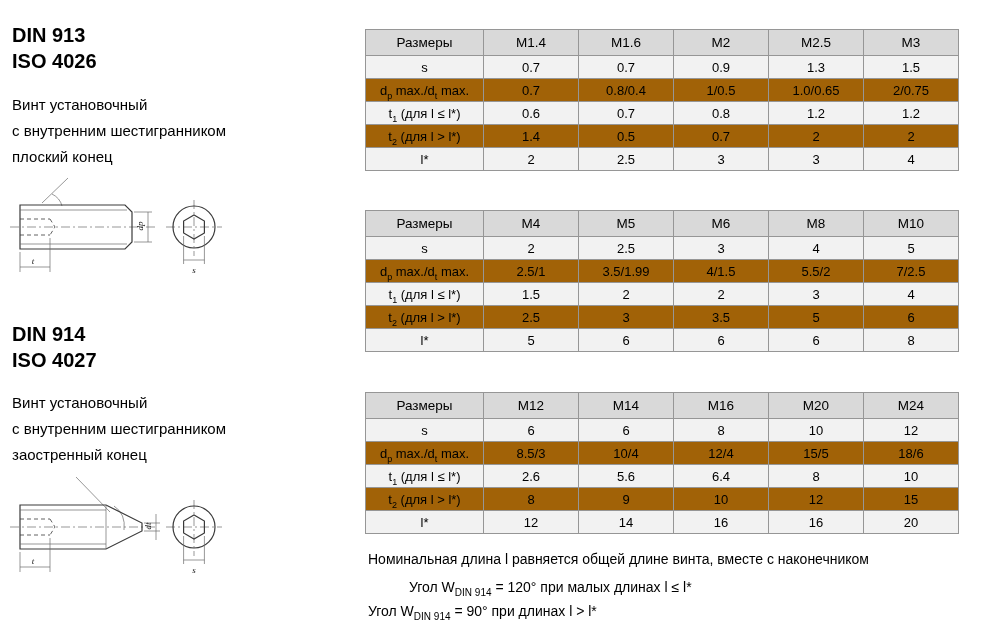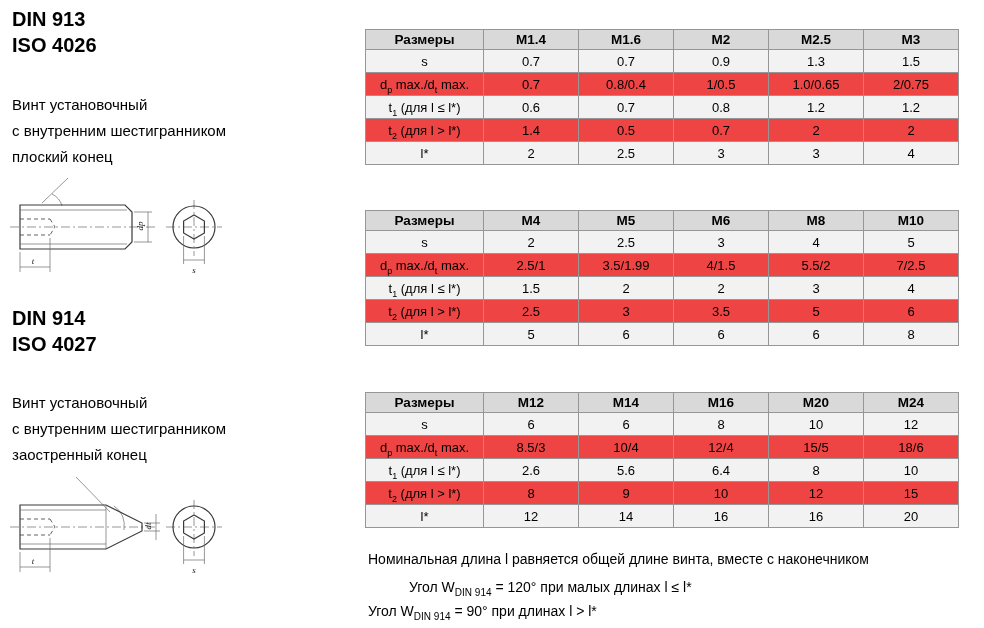--- a/index.html
+++ b/index.html
@@ -1,32 +1,32 @@
 <!DOCTYPE html>
 <html><head>
 <meta charset="utf-8">
 <style>
   * { margin:0; padding:0; box-sizing:border-box; }
   html, body { width:984px; height:628px; background:#ffffff; color:#000;
                font-family:"Liberation Sans", sans-serif; }
   .page { position:relative; width:984px; height:628px; overflow:hidden; background:#fff; }
 
   
-  .std-heading { position:absolute; left:12px; font-size:20px; font-weight:bold; line-height:26px; }
+  .std-heading { position:absolute; left:12px; font-size:20px; font-weight:bold; line-height:26px;margin-top:16px; }
   .desc-block  { position:absolute; left:12px; font-size:15px; line-height:26px; }
   .drawing     { position:absolute; left:6px; }
 
   
   .tbl { position:absolute; left:365px; width:593px; border-collapse:collapse;
          table-layout:fixed; font-size:13px; }
   .tbl th, .tbl td { border:1px solid #969696; text-align:center; vertical-align:middle;
                      height:23px; padding:1px 2px; }
-  .tbl thead th { background:#d9d9d9; font-weight:bold; height:20px; font-size:13.5px; }
+  .tbl thead th { background:#d9d9d9; font-weight:normal; height:26px; font-size:13.5px; }
   .tbl tr.shade td { background:#f2f2f2; }
-  .tbl tr.plain td { background:#ef4444; }
+  .tbl tr.plain td { background:#a16207; }
   .tbl col.c0 { width:118px; }
   .tbl col.cv { width:95px; }
   sub { font-size:9px; line-height:0; }
 
   #t1 { top:29px; } #t2 { top:210px; } #t3 { top:392px; }
 
   
   .note { position:absolute; left:368px; font-size:14px; white-space:nowrap; }
   .note sub { font-size:10px; }
   #note1 { top:551px; } #note2 { top:579px;margin-left:41px; } #note3 { top:603px; }

